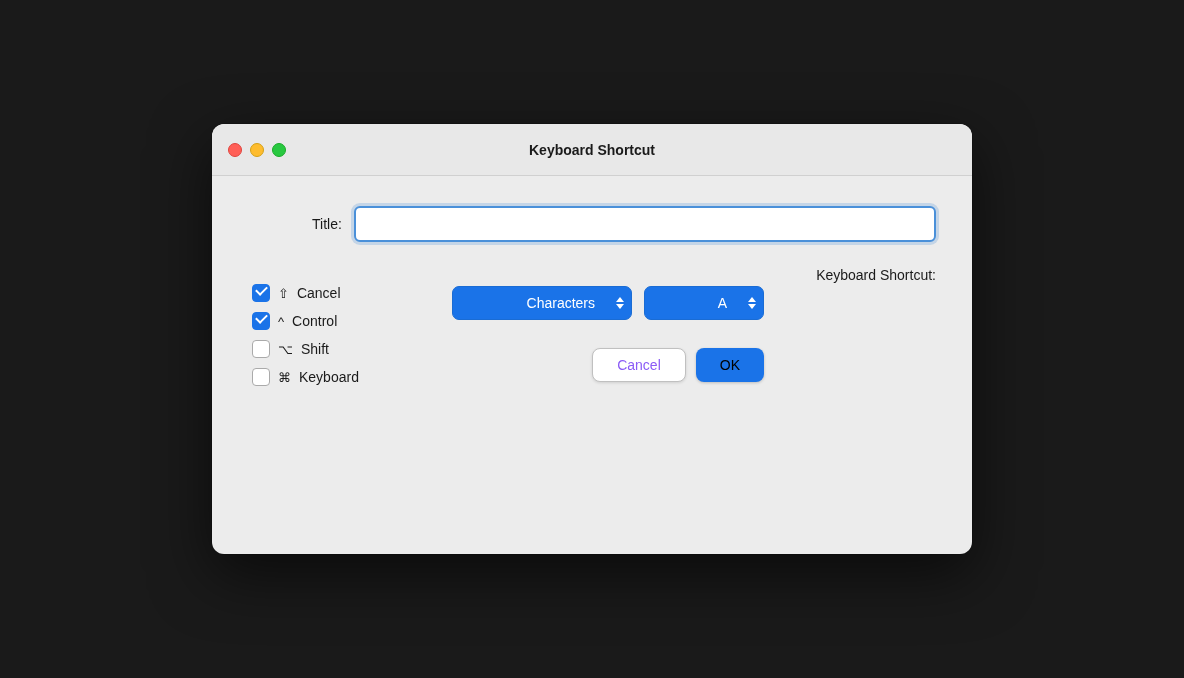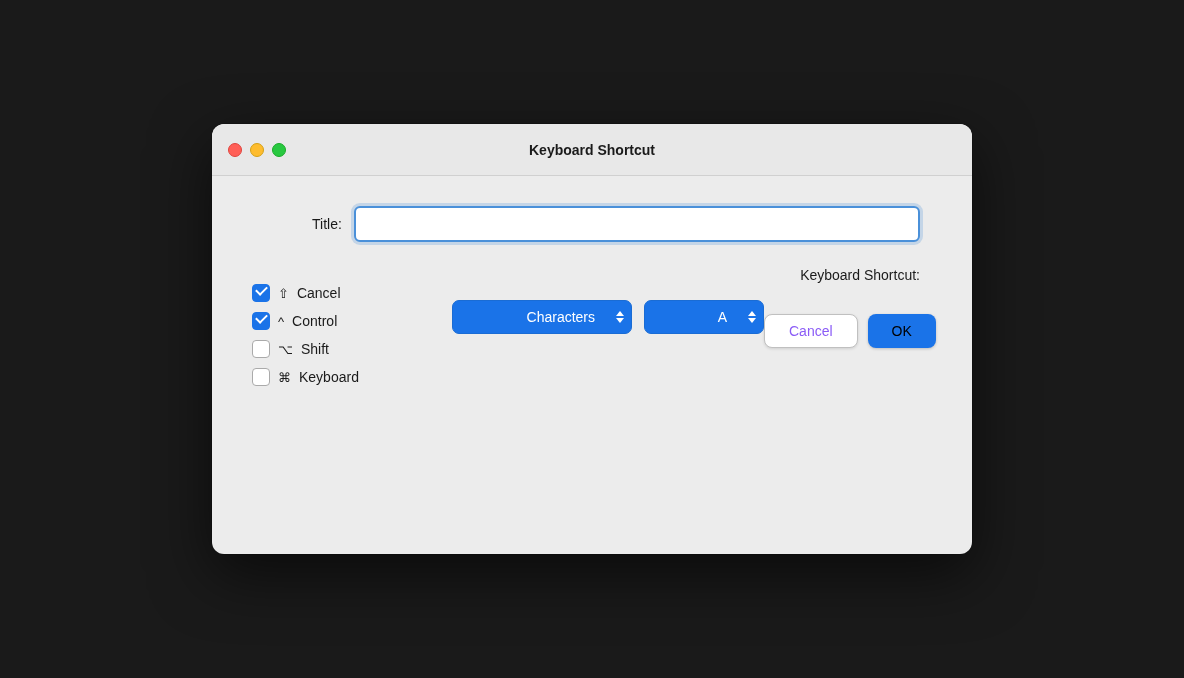--- a/index.html
+++ b/index.html
@@ -56,21 +56,21 @@
     .window-title {
       position: absolute;
       left: 50%;
       transform: translateX(-50%);
       font-size: 14px;
       font-weight: 600;
       color: #1a1a1a;
     }
 
     .content {
-      padding: 30px 52px 30px 40px;
+      padding: 30px 36px 30px 40px;
       display: flex;
       flex-direction: column;
       gap: 0;
     }
 
     .title-row {
       display: flex;
       align-items: center;
       margin-bottom: 24px;
       margin-left: 60px;
@@ -154,21 +154,21 @@
       transform: rotate(-45deg);
     }
 
     .checkbox-symbol {
       font-size: 13px;
       color: #1a1a1a;
     }
 
     .dropdowns-col {
       display: flex;
-      flex-direction: row;
+      flex-direction: column;
       gap: 0;
       margin-top: 2px;
     }
 
     .dropdown-row {
       display: flex;
       gap: 12px;
     }
 
     .select-wrapper {

